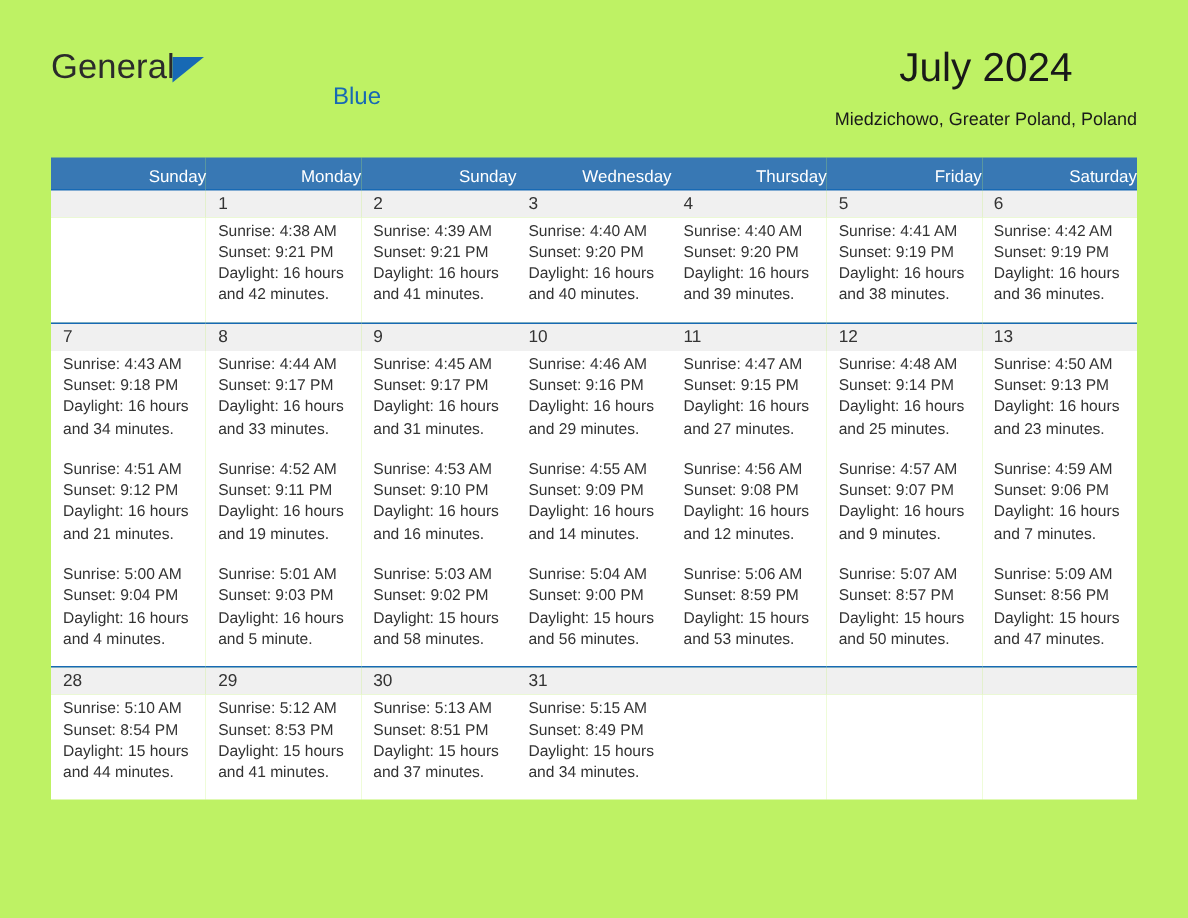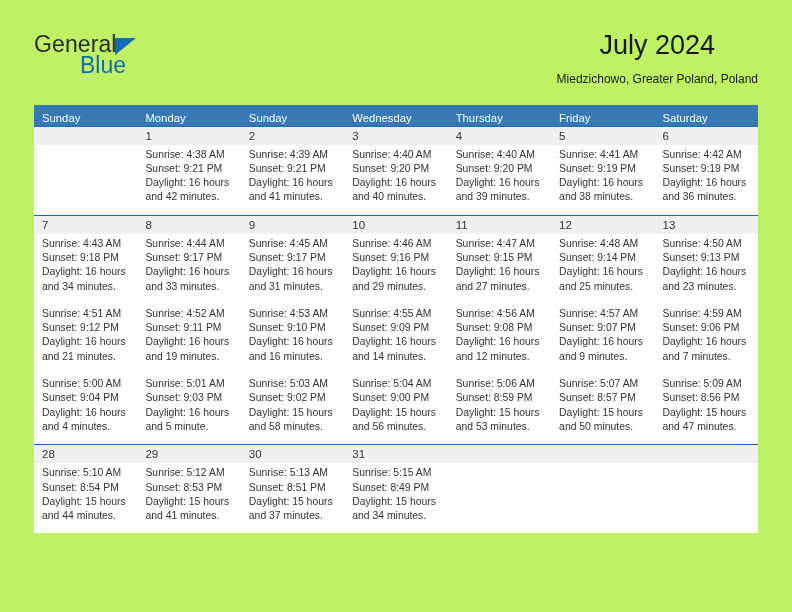--- a/index.html
+++ b/index.html
@@ -44,25 +44,26 @@
     display: inline-block;
     width: 0;
     height: 0;
     border-top: 17px solid #1769b4;
     border-right: 21px solid transparent;
     vertical-align: -3px;
     margin-left: -2px;
   }
   .logo-blue {
     display: block;
-    font-size: 23px;
+    font-size: 16px;
     color: #1769b4;
     line-height: 22px;
-    margin-left: 46px;
+    margin-left: 84px;
     margin-top: -3px;
+    text-align: right;
   }
   .title-wrap {
     position: absolute;
     right: 0;
     top: 0;
     text-align: center;
   }
   .cal-title {
     font-size: 27px;
     color: #191919;
@@ -85,21 +86,21 @@
     top: 105px;
     width: 724px;
     border-collapse: collapse;
     table-layout: fixed;
   }
   .cal th {
     background: #3878b4;
     color: #ffffff;
     font-size: 11.3px;
     font-weight: normal;
-    text-align: left;
+    text-align: right;
     padding: 5px 0 0 8px;
     height: 21px;
     border: none;
   }
   .weekrow {
     border-top: 1.5px solid #1769b4;
   }
   .daynum-row td {
     background: #f0f0f0;
     font-size: 11.5px;

